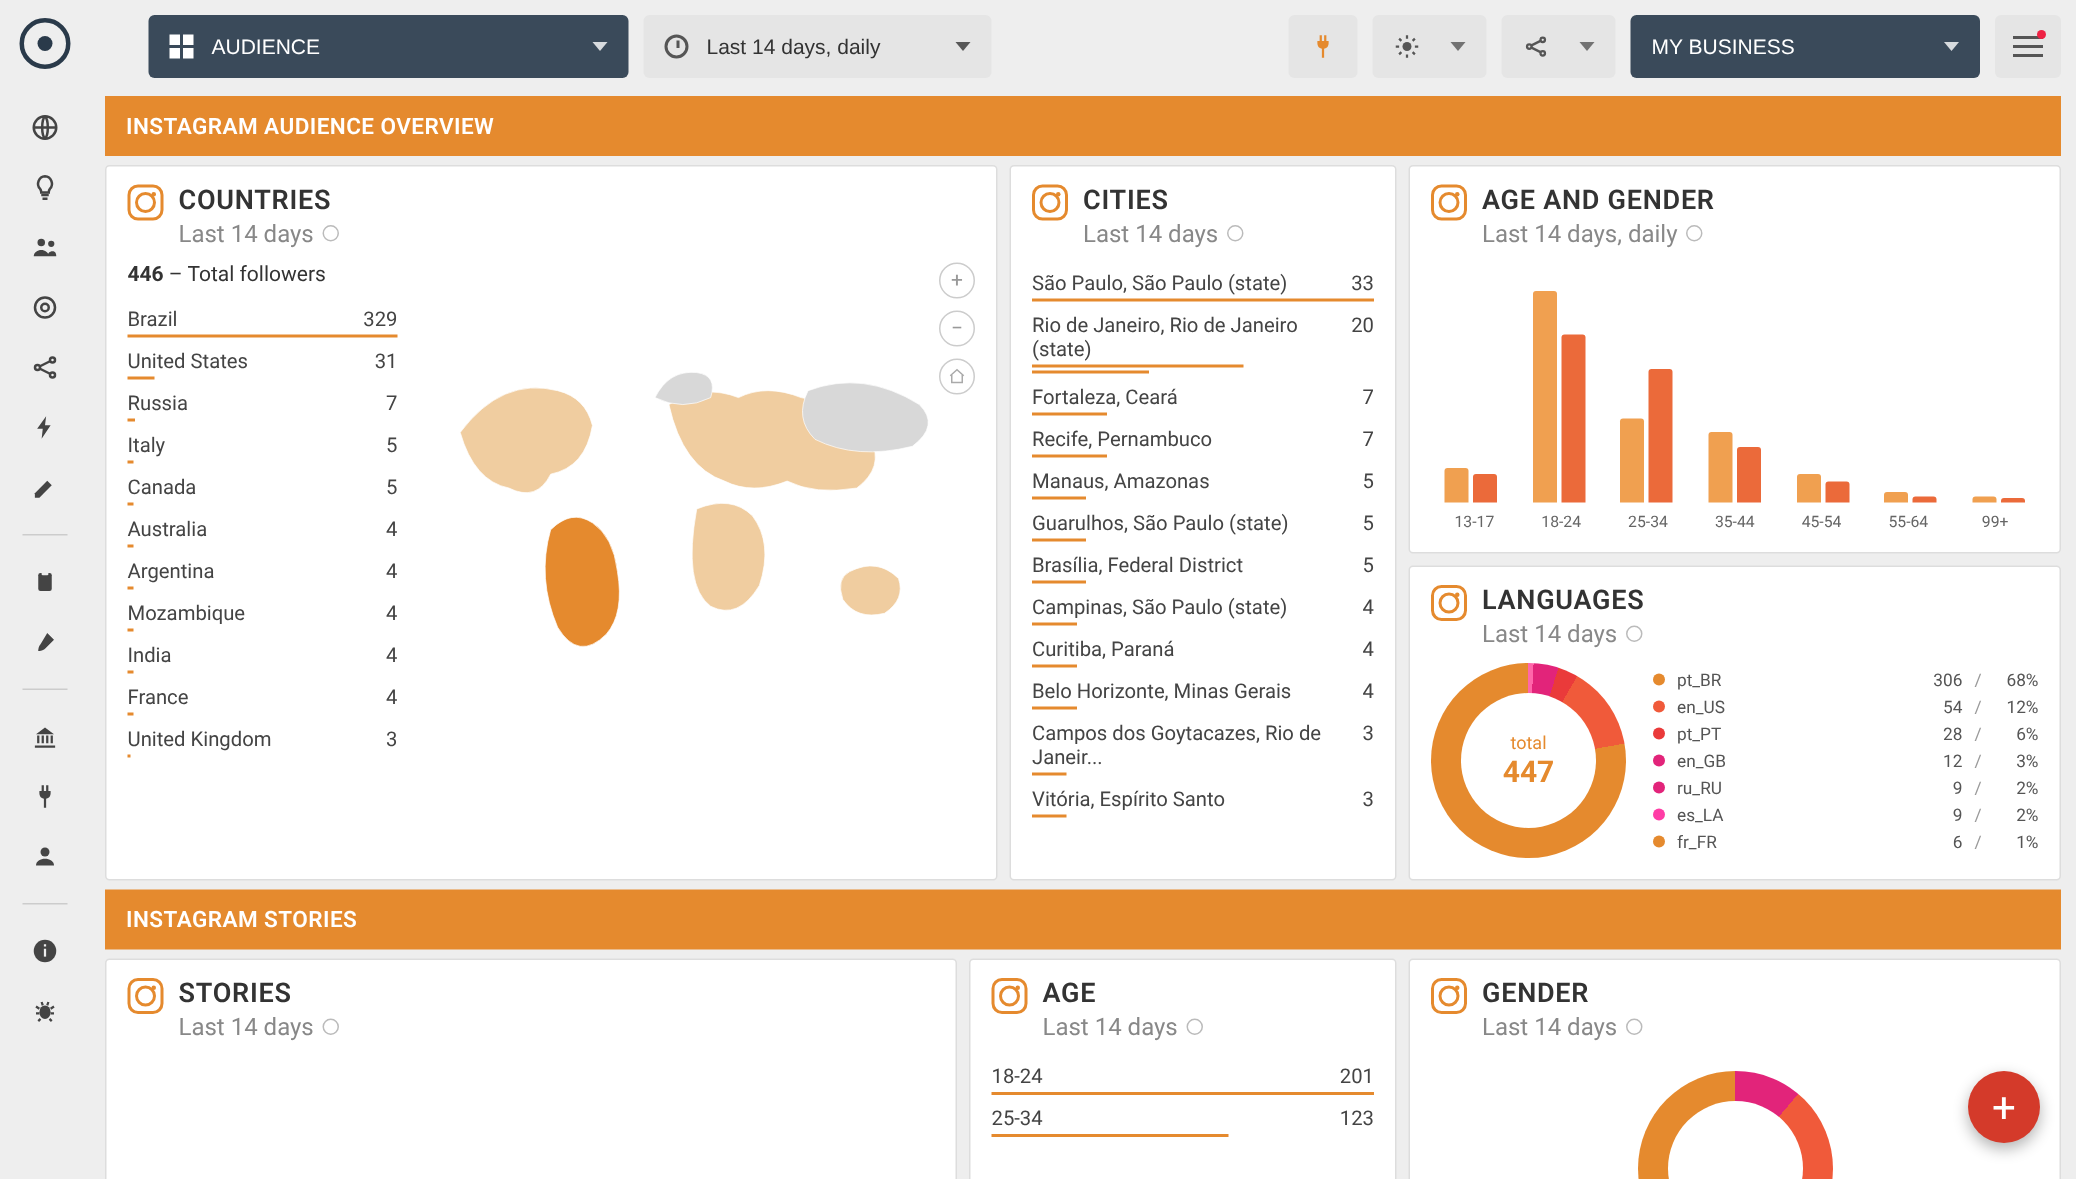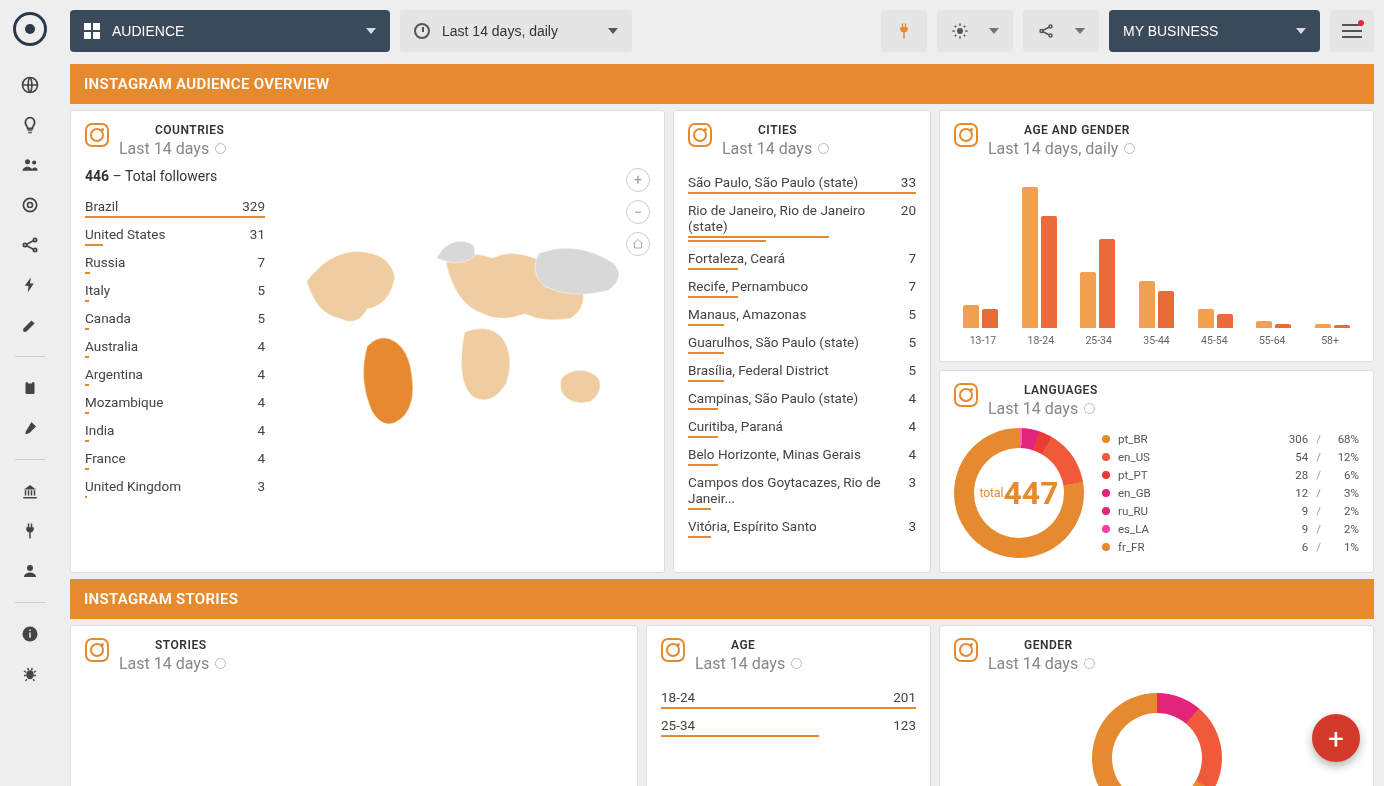--- a/index.html
+++ b/index.html
@@ -28,32 +28,32 @@
   }
   .logo::after {
     content:""; position:absolute; top:50%; left:50%;
     width:10px; height:10px; background:#2a3a4a; border-radius:50%;
     transform:translate(-50%,-50%);
   }
   .side-icon { width: 22px; height: 22px; color:#444; cursor:pointer; display:flex; align-items:center; justify-content:center; }
   .side-sep { width: 30px; height:1px; background:#ccc; margin:2px 0; }
 
   .main { flex:1; display:flex; flex-direction:column; padding:10px 10px 0 10px; }
-  .topbar { display:flex; align-items:center; gap:10px; margin-bottom:12px; }
+  .topbar { display:flex; align-items:center; gap:10px; margin-bottom:12px;margin-left:29px; }
   .topbar .spacer { flex:1; }
   .btn {
     height: 42px; border-radius:4px; display:flex; align-items:center;
     padding:0 14px; gap:12px; cursor:pointer; font-size:14px;
     border:none;
   }
   .btn-dark { background:#3a4a5a; color:#fff; width:320px; justify-content:space-between; }
   .btn-light { background:#e5e5e5; color:#333; width:232px; justify-content:space-between; }
   .btn-icon { background:#e5e5e5; color:#555; width:auto; padding:0 14px; }
   .btn-orange-icon { color:#e58a2e; }
-  .btn-biz { background:#3a4a5a; color:#fff; width:211px; justify-content:space-between; }
+  .btn-biz { background:#3a4a5a; color:#fff; width:233px; justify-content:space-between; }
   .btn-menu { background:#e5e5e5; width:44px; justify-content:center; position:relative; }
   .btn-menu::after { content:""; position:absolute; top:10px; right:10px; width:6px; height:6px; background:#e24; border-radius:50%; }
   .caret { width:0; height:0; border-left:5px solid transparent; border-right:5px solid transparent; border-top:6px solid currentColor; opacity:0.8; }
   .btn .left { display:flex; align-items:center; gap:12px; }
   .grid-icon { width:16px; height:16px; display:grid; grid-template-columns:1fr 1fr; grid-template-rows:1fr 1fr; gap:2px; }
   .grid-icon span { background:#fff; }
   .clock-icon { width:16px; height:16px; border:2px solid #555; border-radius:50%; position:relative; }
   .clock-icon::after { content:""; position:absolute; left:50%; top:20%; width:2px; height:5px; background:#555; transform-origin:bottom; }
   .hamburger { display:flex; flex-direction:column; gap:4px; }
   .hamburger span { width:20px; height:2px; background:#555; }
@@ -69,21 +69,21 @@
   .card.c3 { flex:1; }
   .stack { display:flex; flex-direction:column; gap:8px; flex:1; }
 
   .card-head { display:flex; align-items:flex-start; gap:10px; margin-bottom:10px; }
   .ig-icon {
     width:24px; height:24px; border:2px solid #e58a2e; border-radius:7px;
     position:relative; flex-shrink:0;
   }
   .ig-icon::before { content:""; position:absolute; top:50%; left:50%; width:10px; height:10px; border:2px solid #e58a2e; border-radius:50%; transform:translate(-50%,-50%); }
   .ig-icon::after { content:""; position:absolute; top:3px; right:3px; width:3px; height:3px; background:#e58a2e; border-radius:50%; }
-  .card-title { font-size:12px; font-weight:600; color:#333; letter-spacing:0.5px;margin-left:36px; }
+  .card-title { font-size:18px; font-weight:600; color:#333; letter-spacing:0.5px; }
   .card-sub { font-size:16px; color:#888; margin-top:2px; display:flex; align-items:center; gap:6px; }
   .refresh-dot { width:11px; height:11px; border:1px solid #bbb; border-radius:50%; }
 
   .two-col { display:flex; gap:14px; }
   .list-col { flex:0 0 180px; }
   .total-line { font-size:14px; color:#333; margin-bottom:8px; }
   .total-line b { font-weight:700; }
   .country-row, .city-row, .age-row { display:flex; justify-content:space-between; align-items:baseline; padding:6px 0 2px 0; font-size:13.5px; color:#444; }
   .bar { height:2px; background:#e58a2e; margin-bottom:2px; }
   .map-col { flex:1; position:relative; }
@@ -101,23 +101,23 @@
   .chart-bar.b { background:#eb6a3a; }
   .chart-labels { display:flex; margin-top:6px; }
   .chart-labels span { flex:1; text-align:center; font-size:10.5px; color:#666; }
 
   
   .donut-wrap { display:flex; gap:18px; align-items:center; margin-top:10px; }
   .donut { width:130px; height:130px; border-radius:50%; position:relative; flex-shrink:0;
     background: conic-gradient(#ff66aa 0 3deg, #e2247a 3deg 18deg, #ea3a3a 18deg 30deg, #f05a3a 30deg 80deg, #e58a2e 80deg 360deg);
   }
   .donut::after { content:""; position:absolute; inset:20px; background:#fff; border-radius:50%; }
-  .donut-center { position:absolute; inset:0; display:flex; align-items:center; justify-content:center; z-index:2; }
+  .donut-center { position:absolute; inset:0; display:flex; flex-direction:column; align-items:center; justify-content:center; z-index:2; }
   .donut-center .lbl { font-size:12px; color:#e58a2e; }
-  .donut-center .num { font-size:32px; font-weight:700; color:#e58a2e; }
+  .donut-center .num { font-size:20px; font-weight:700; color:#e58a2e; }
   .lang-list { flex:1; font-size:11.5px; }
   .lang-row { display:flex; align-items:center; padding:2px 0; gap:8px; }
   .lang-dot { width:8px; height:8px; border-radius:50%; flex-shrink:0; }
   .lang-name { flex:1; color:#555; }
   .lang-val { color:#555; width:28px; text-align:right; }
   .lang-sep { color:#999; }
   .lang-pct { color:#555; width:30px; text-align:right; }
 
   
   .card.b1 { flex:0 0 568px; }
@@ -502,21 +502,21 @@
                 <div class="chart-bar b" style="height: 2.8125px;"></div>
               </div>
             </div>
           <div class="chart-labels" id="chart-labels">
               <span>13-17</span>
               <span>18-24</span>
               <span>25-34</span>
               <span>35-44</span>
               <span>45-54</span>
               <span>55-64</span>
-              <span>58+</span>
+              <span>99+</span>
             </div>
         </div>
 
         <div class="card c3">
           <div class="card-head">
             <div class="ig-icon"></div>
             <div>
               <div class="card-title">LANGUAGES</div>
               <div class="card-sub">
                   <span>Last 14 days</span>

